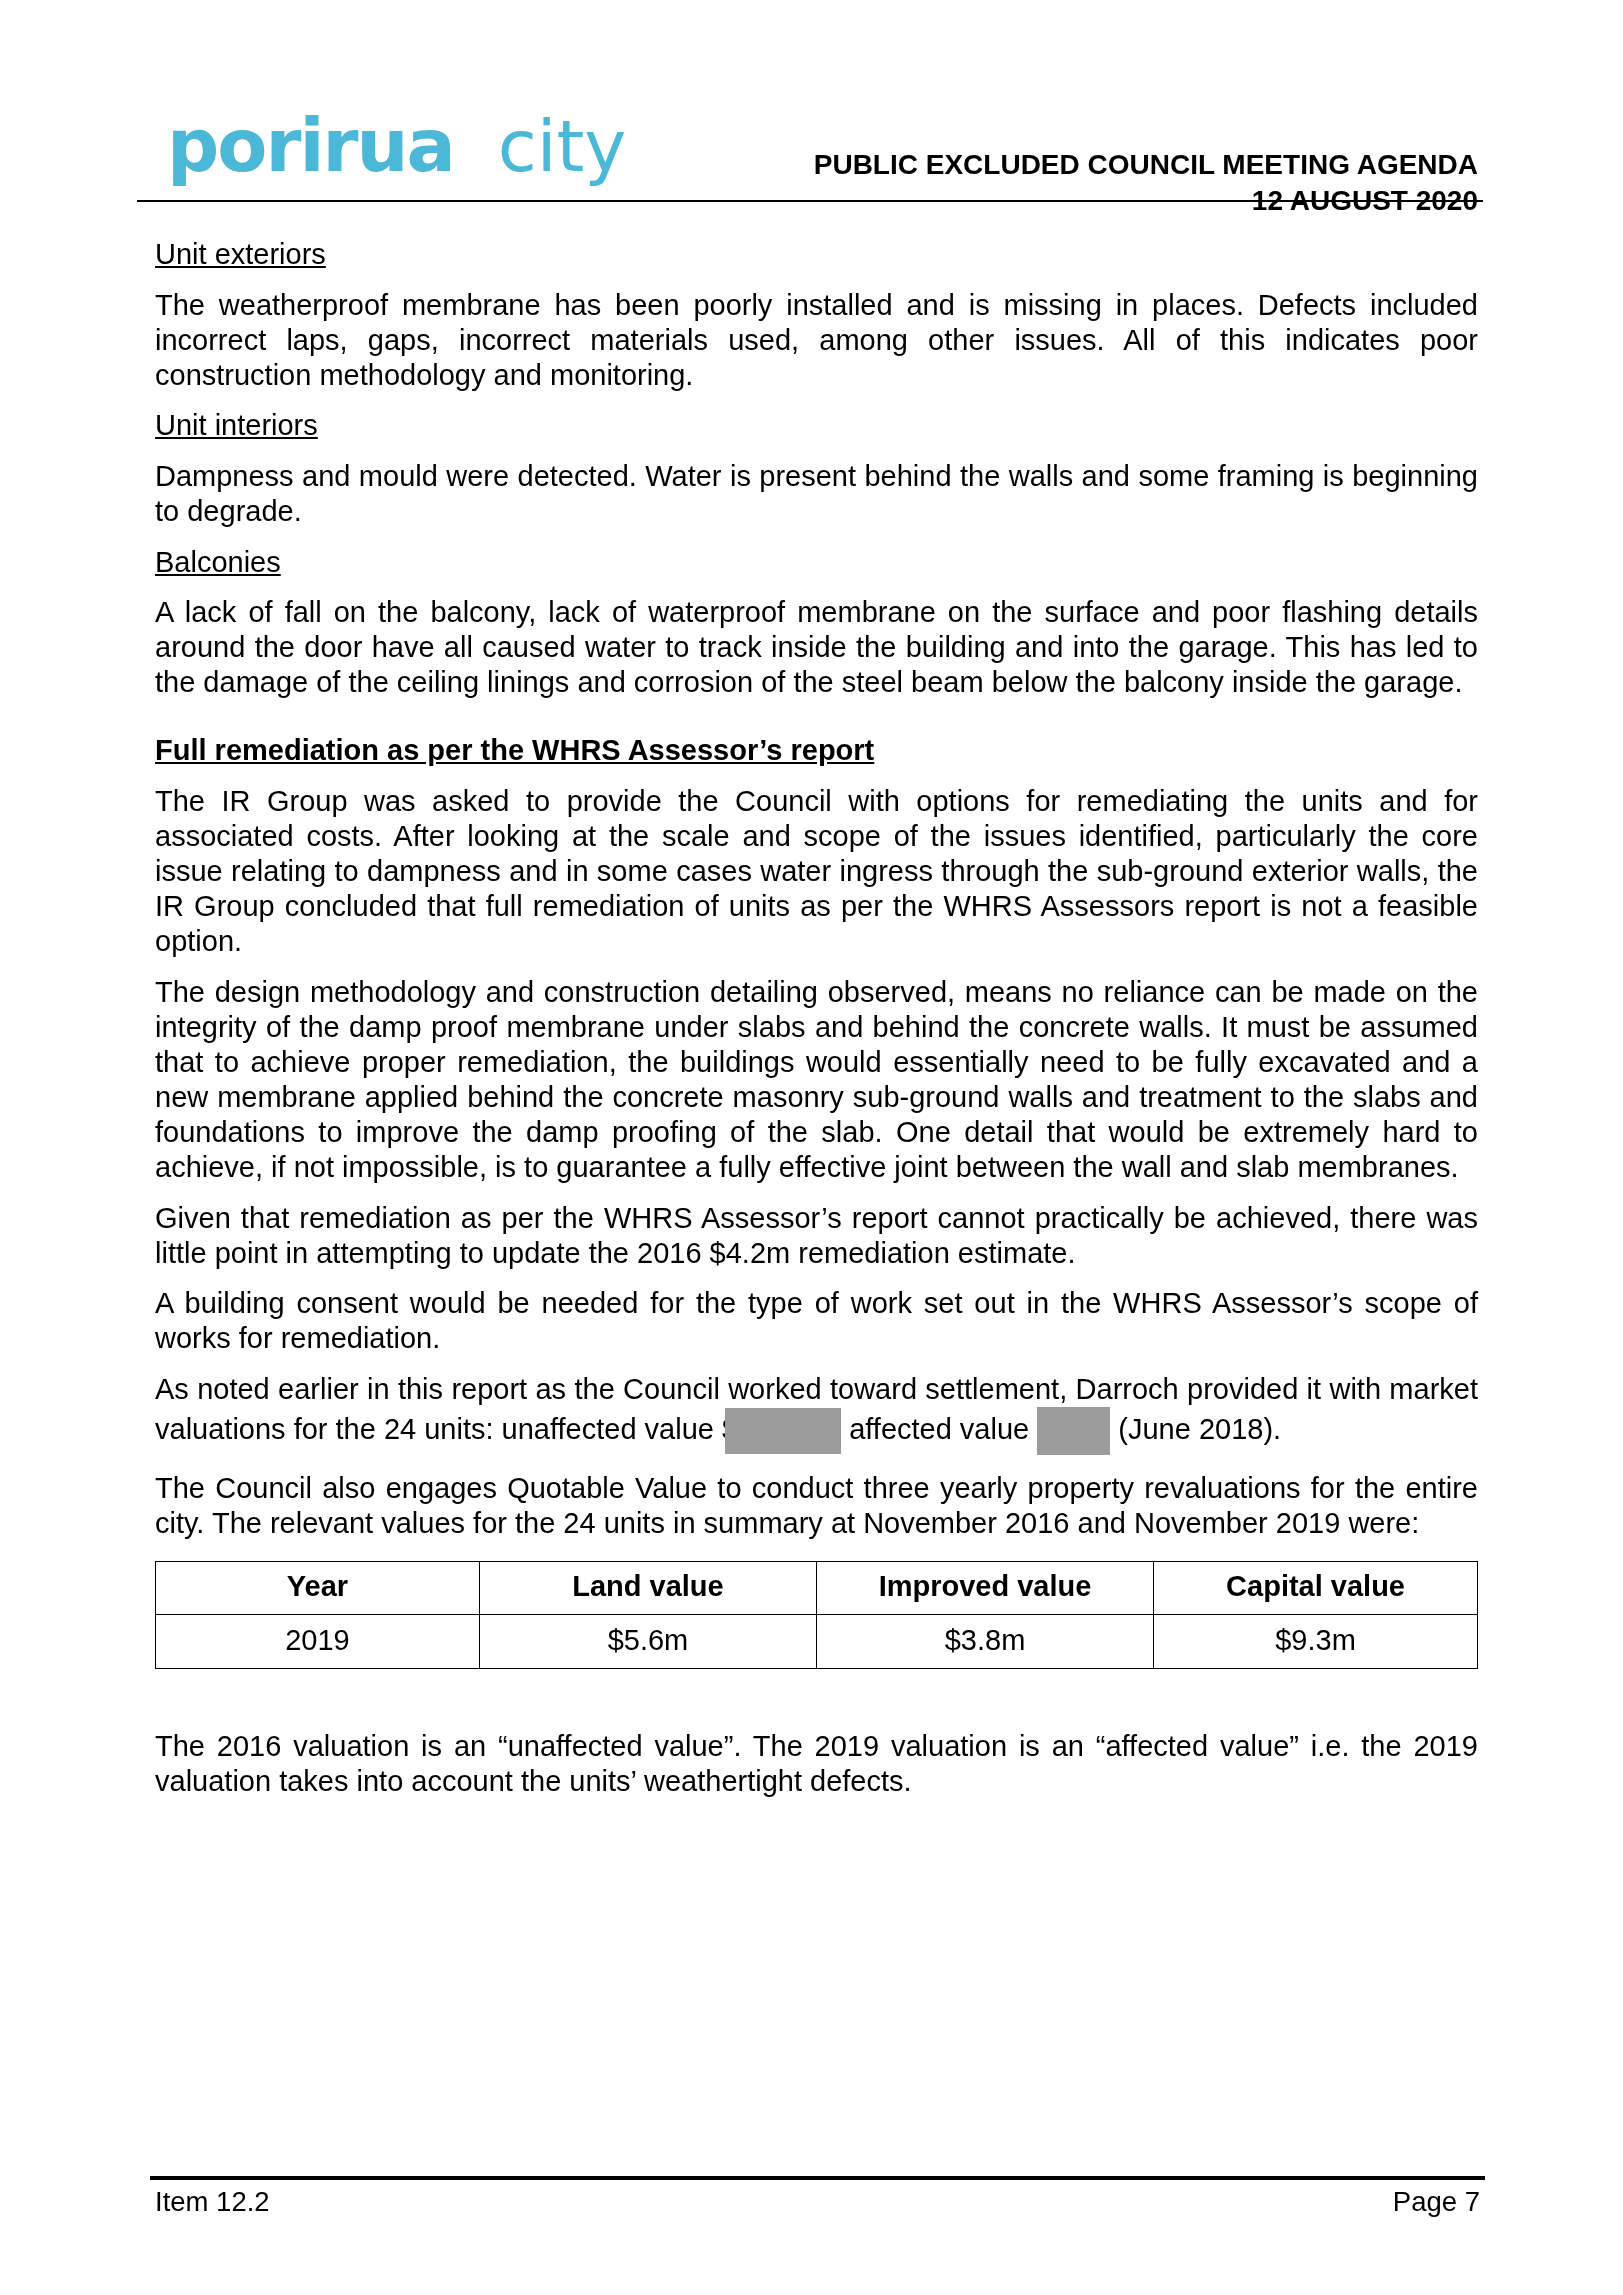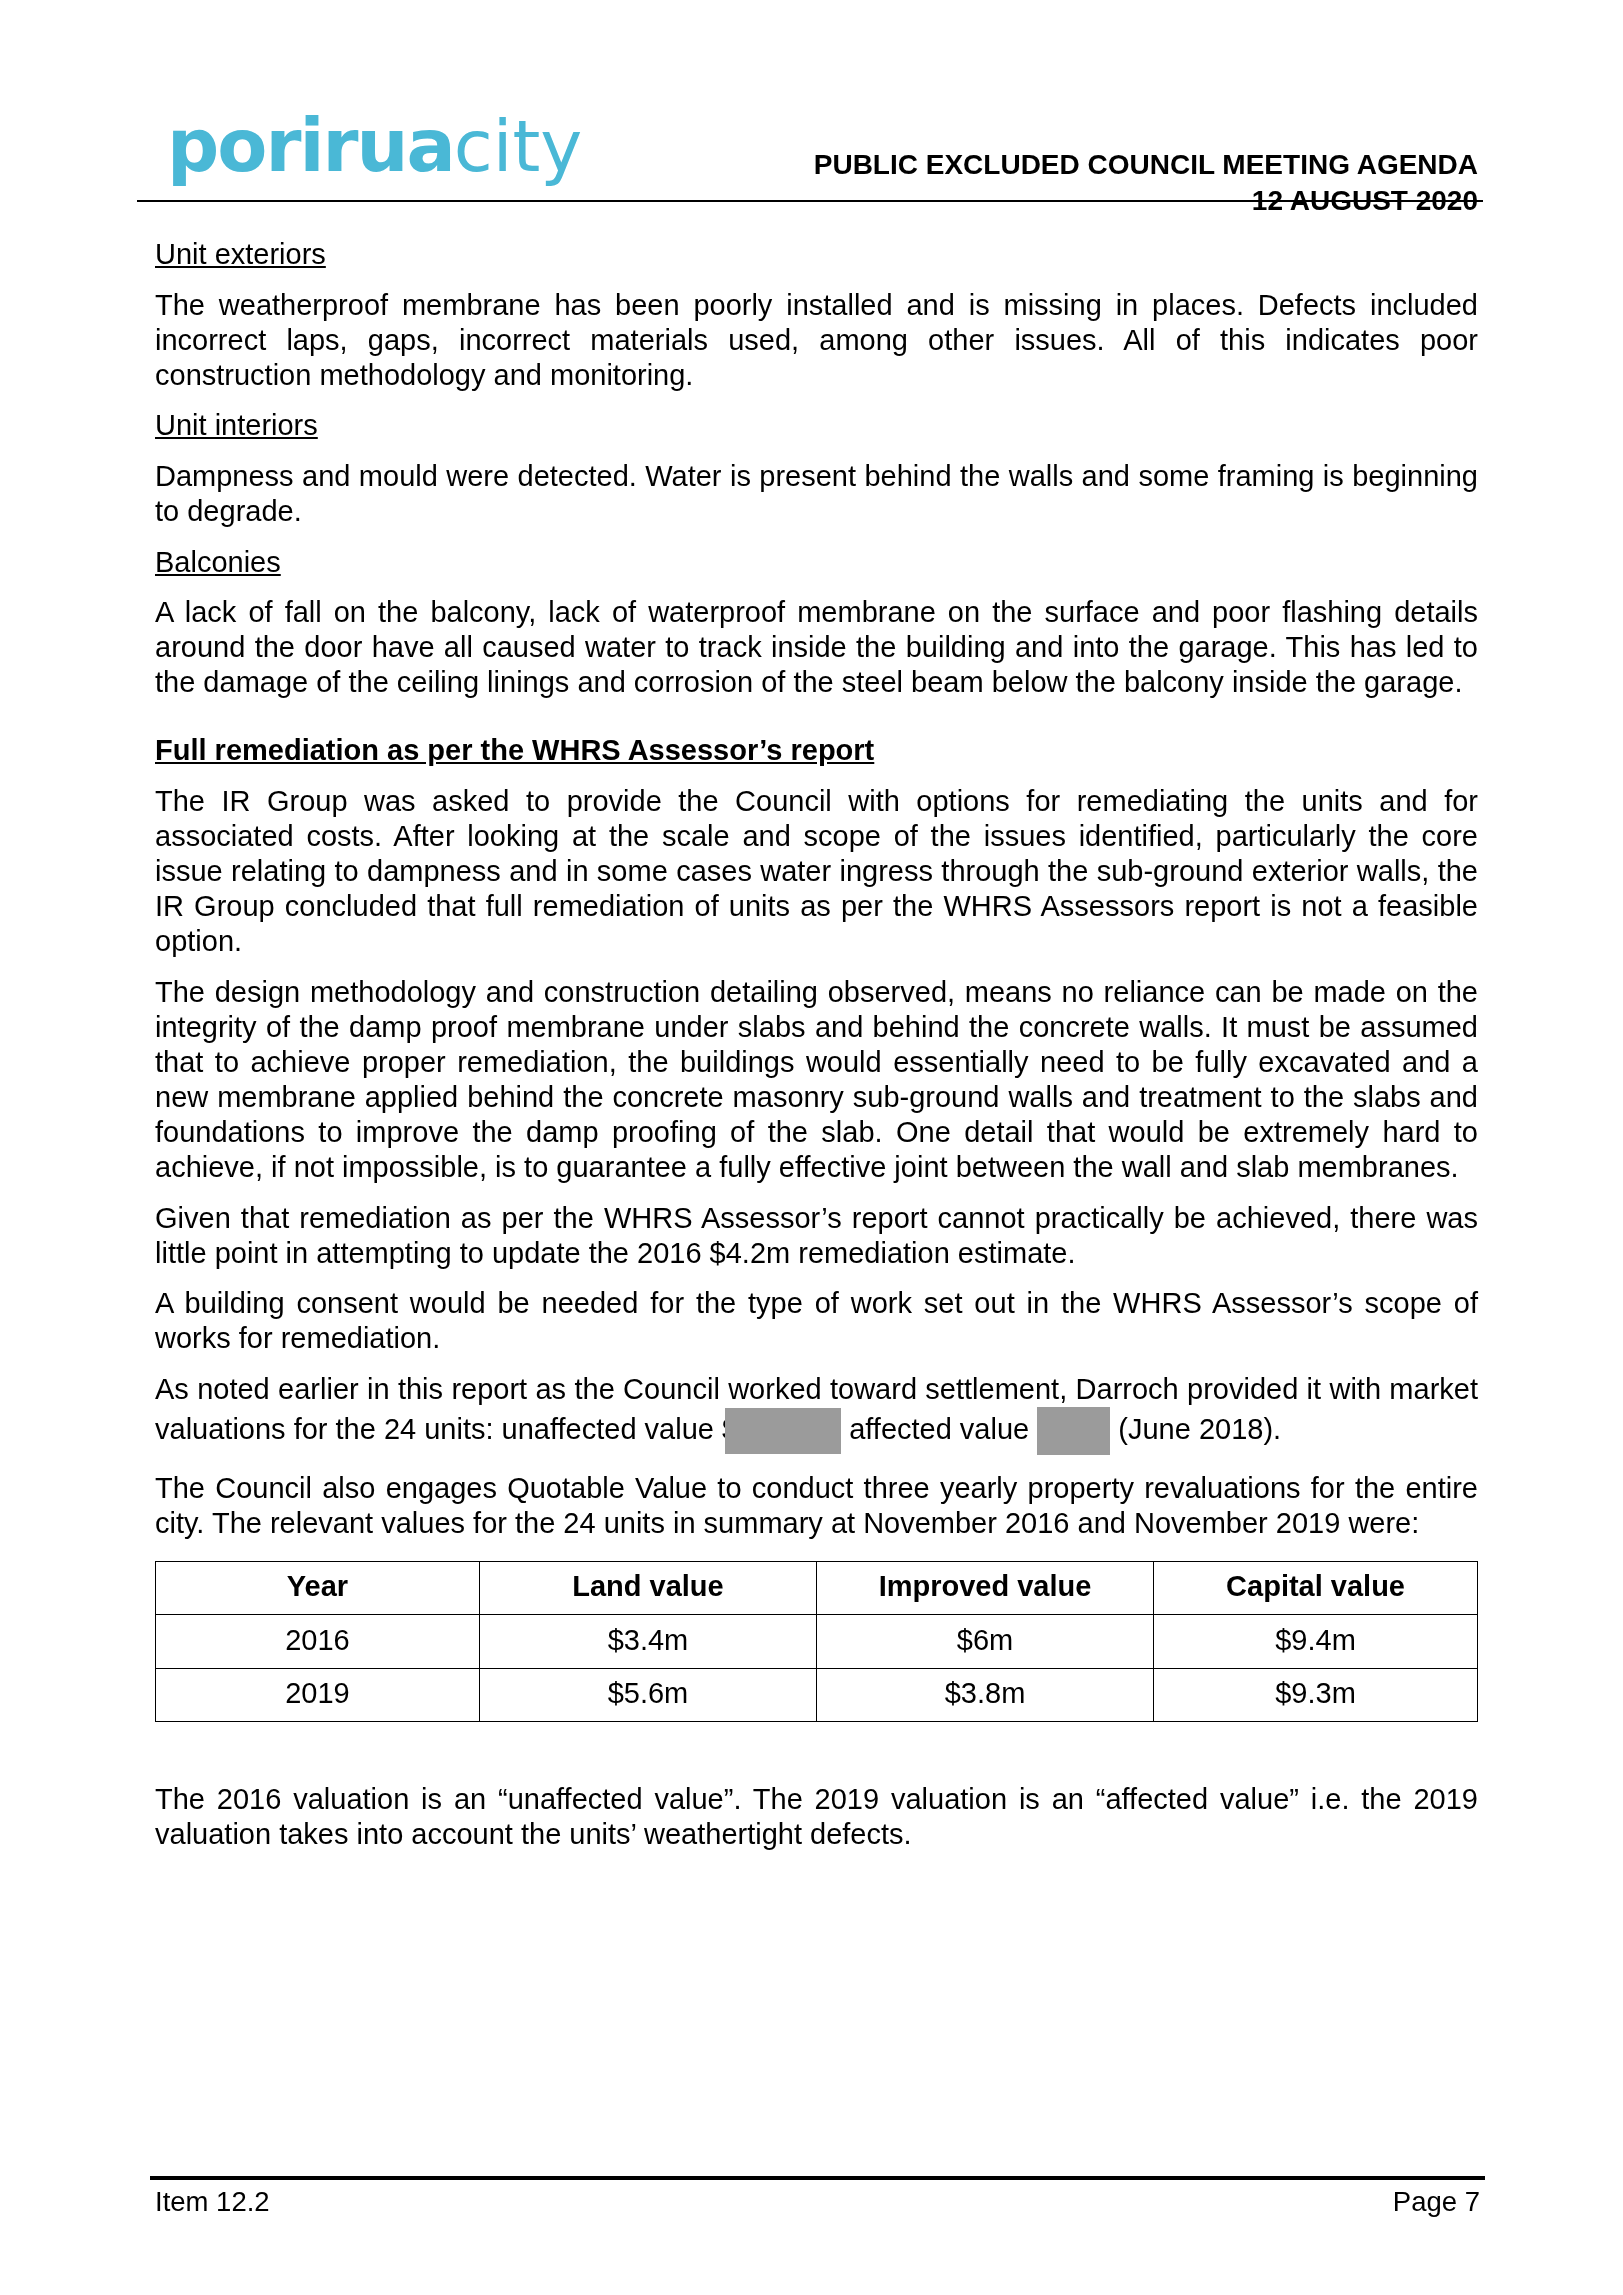--- a/index.html
+++ b/index.html
@@ -1,19 +1,19 @@
 <!DOCTYPE html>
 <html style="font-size:10.5px"><head>
 <meta charset="utf-8">
 <style>
   html, body { margin: 0; padding: 0; background: #ffffff; }
   body { width: 1623px; height: 2295px; position: relative; overflow: hidden;
          font-family: "Liberation Sans", "DejaVu Sans", sans-serif; color: #000; }
   .logo { position: absolute; left: 167px; top: 103px; height: 72px; display: flex; align-items: baseline;
-          color: #4ab8d6; font-family: "DejaVu Sans", "Liberation Sans", sans-serif; letter-spacing: -2px; }
+          color: #4ab8d6; font-family: "DejaVu Sans", "Liberation Sans", sans-serif; letter-spacing: -2px; gap: 44px; }
   .logo .bold { font-weight: bold; font-size: 73px; }
   .logo .light { font-weight: normal; font-size: 71px; letter-spacing: 0px; }
   .header-right { position: absolute; right: 145px; top: 147px; text-align: right; font-weight: bold;
                   font-size: 28px; line-height: 36px; }
   .header-rule { position: absolute; left: 137px; width: 1346px; top: 200px; height: 2px; background: #000; }
   .content { position: absolute; left: 155px; width: 1323px; top: 237px; font-size: 29px; line-height: 35px; }
   .content p { margin: 0 0 15.7px 0; text-align: justify; }
   .sub { text-decoration: underline; margin: 0 0 15.7px 0; }
   .heading { font-weight: bold; text-decoration: underline; margin: 33px 0 15.7px 0; }
   .redact { display: inline-block; background: #9b9b9b; vertical-align: middle; }
@@ -61,26 +61,20 @@
     <thead>
       <tr>
         <th style="width:24.5%">Year</th>
         <th style="width:25.5%">Land value</th>
         <th style="width:25.5%">Improved value</th>
         <th style="width:24.5%">Capital value</th>
       </tr>
     </thead>
     <tbody>
       <tr>
-        <td>2016</td>
-        <td>$3.4m</td>
-        <td>$6m</td>
-        <td>$9.4m</td>
-      </tr>
-      <tr>
         <td>2019</td>
         <td>$5.6m</td>
         <td>$3.8m</td>
         <td>$9.3m</td>
       </tr>
     </tbody>
   </table>
 
   <p class="after-table">The 2016 valuation is an “unaffected value”. The 2019 valuation is an “affected value” i.e. the 2019 valuation takes into account the units’ weathertight defects.</p>
 </div>

